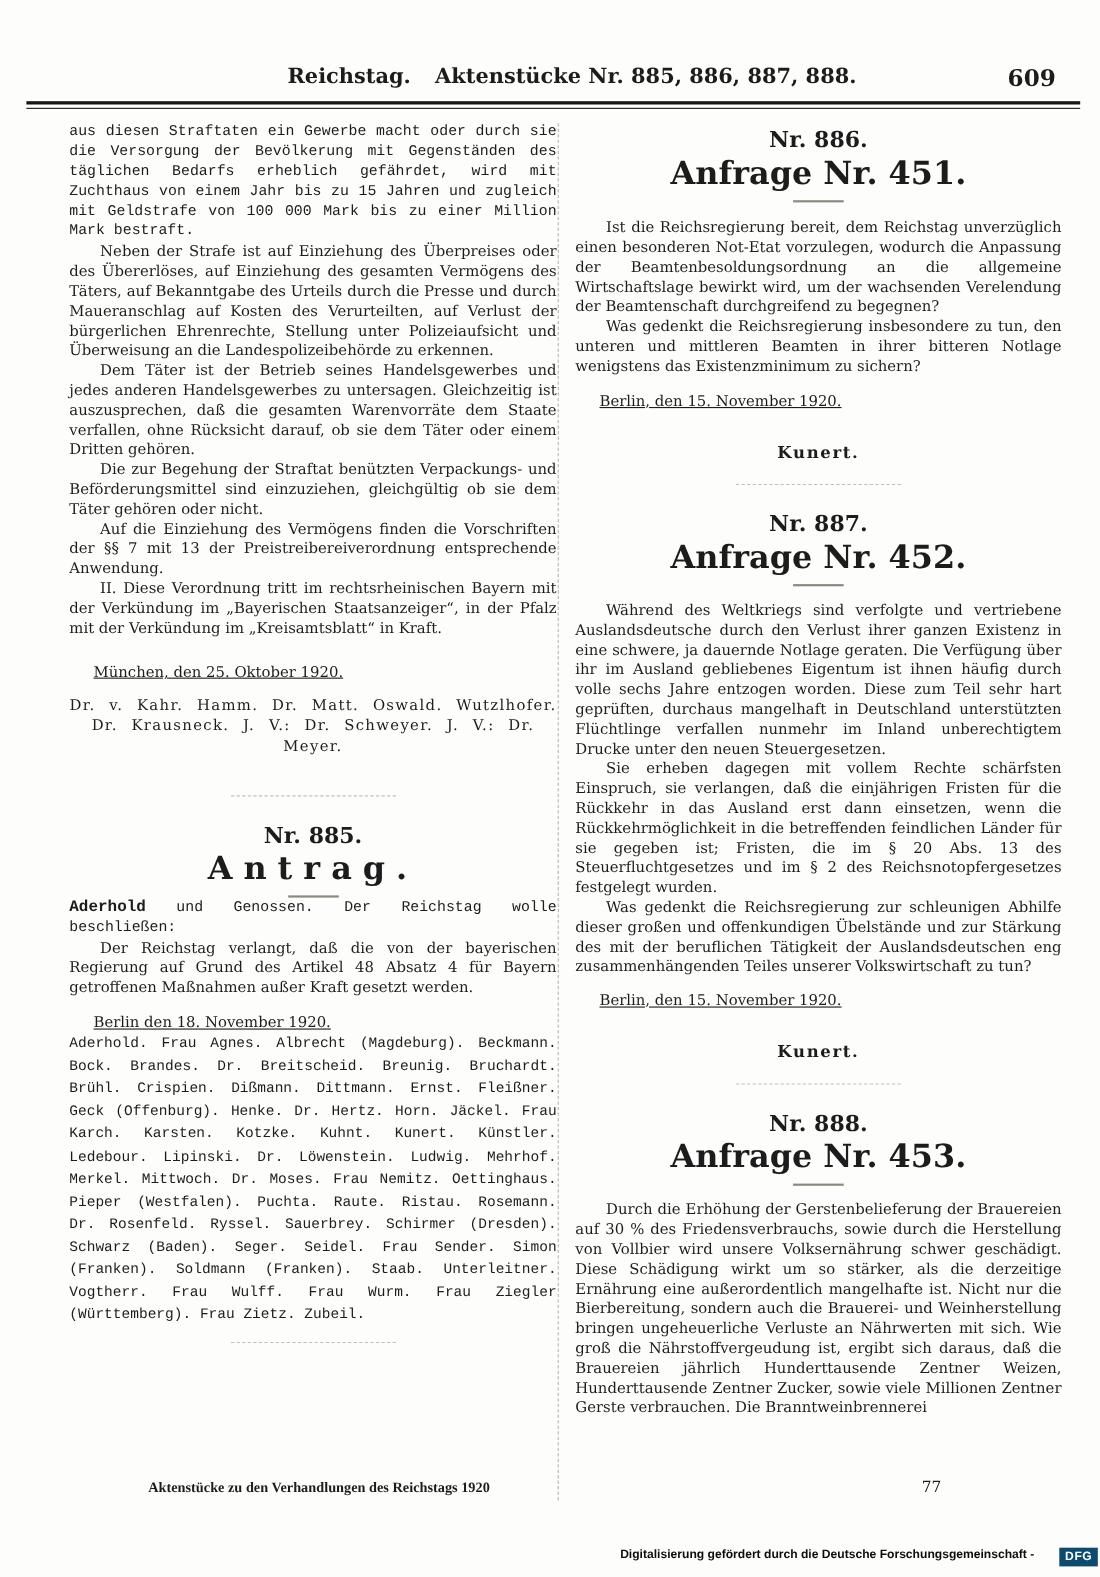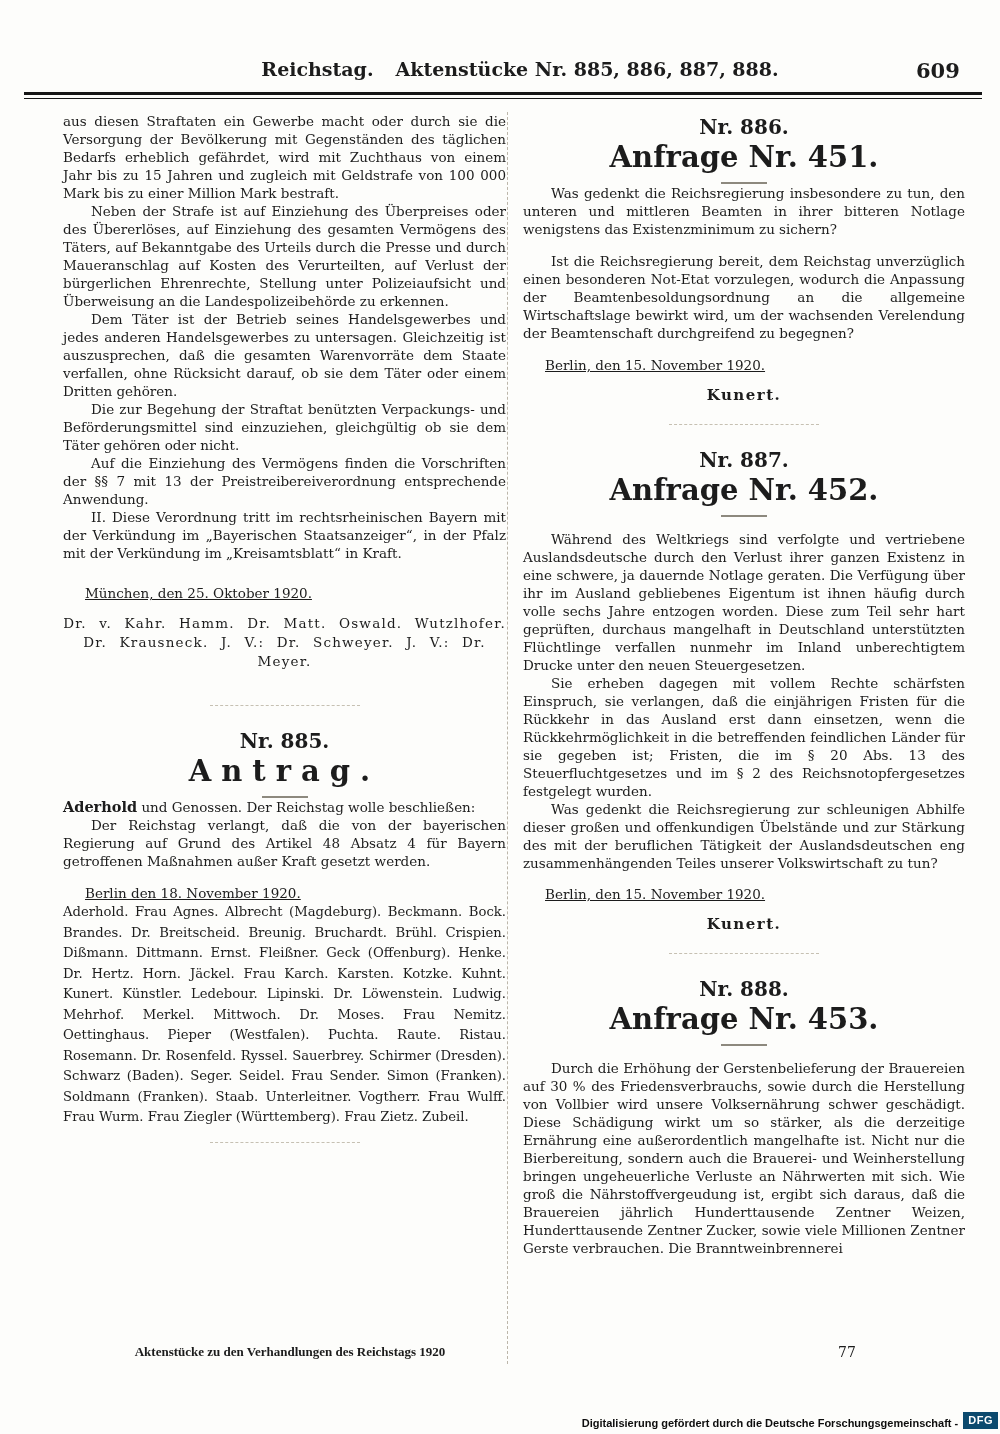--- a/index.html
+++ b/index.html
@@ -26,48 +26,48 @@
     position:absolute;left:507px;top:112px;height:1252px;
     border-left:1px dashed #bcb6aa;
   }
   .col{
     position:absolute;top:112px;text-align:justify;
     font-size:13.5px;line-height:18px;
   }
   .col-left{left:63px;width:443px;}
   .col-right{left:523px;width:442px;}
   p.body{margin:0;text-indent:28px;}
-  p.body.noindent{text-indent:0;}
+  p.body.noindent{text-indent:0;font-family:Liberation Mono, monospace;}
   .date-line{margin:22px 0 0;text-indent:22px;text-align:left;text-decoration:underline;}
   .sig-block{
     margin:12px 0 0;text-align:center;
     letter-spacing:1.2px;word-spacing:7px;line-height:19px;
   }
   .sig-center{
-    margin-top:12px;text-align:center;font-weight:bold;
+    margin-top:28px;text-align:center;font-weight:bold;
     font-size:15px;letter-spacing:1.5px;
   }
   .rule-faint{width:150px;margin:34px auto 0;border:0;border-top:1px dashed #c6c0b2;height:0;}
   .rule-small{width:46px;margin:8px auto 0;border:0;border-top:2px solid #8d897e;height:0;}
   .num-head{margin:26px 0 0;text-align:center;font-size:20px;font-weight:bold;}
   .big-head{margin:4px 0 0;text-align:center;font-size:29px;font-weight:bold;line-height:34px;}
   .antrag{letter-spacing:10px;}
   .sponsor-line{margin:16px 0 0;}
   .sponsor-line b{font-size:14.5px;}
   .motion{margin:6px 0 0 58px;text-indent:22px;}
   .names{margin:18px 0 0;font-size:13.2px;line-height:20.5px;}
   
   .col-footer{
     position:absolute;top:1344px;left:95px;width:390px;
     text-align:center;font-size:13px;font-weight:bold;font-family:Liberation Serif, serif;
   }
   .page-num-bottom{position:absolute;top:1344px;left:838px;font-size:14px;}
   .dfg-bar{
     position:absolute;top:1407px;right:2px;height:22px;
-    display:flex;align-items:flex-end;gap:5px;
+    display:flex;align-items:flex-start;gap:23px;
     font-family:"Liberation Sans",sans-serif;font-size:11px;font-weight:bold;color:#0d0d0d;
   }
   .dfg-logo{
     display:inline-block;background:#0c4a6e;color:#ffffff;
     padding:2px 5px 3px;font-size:11px;font-weight:bold;letter-spacing:.5px;
   }
 </style>
 </head>
 <body>
 
@@ -108,22 +108,22 @@
 
     <hr class="rule-faint" style="margin-top:14px">
   </div>
 
   <div class="col col-right">
 
     <p class="num-head" style="margin-top:6px">Nr. 886.</p>
     <p class="big-head">Anfrage Nr. 451.</p>
     <hr class="rule-small">
 
+    <p class="body" style="margin-top:14px">Ist die Reichsregierung bereit, dem Reichstag unverzüglich einen besonderen Not-Etat vorzulegen, wodurch die Anpassung der Beamtenbesoldungsordnung an die allgemeine Wirtschaftslage bewirkt wird, um der wachsenden Verelendung der Beamtenschaft durchgreifend zu begegnen?</p>
     <p class="body">Was gedenkt die Reichsregierung insbesondere zu tun, den unteren und mittleren Beamten in ihrer bitteren Notlage wenigstens das Existenzminimum zu sichern?</p>
-    <p class="body" style="margin-top:14px">Ist die Reichsregierung bereit, dem Reichstag unverzüglich einen besonderen Not-Etat vorzulegen, wodurch die Anpassung der Beamtenbesoldungsordnung an die allgemeine Wirtschaftslage bewirkt wird, um der wachsenden Verelendung der Beamtenschaft durchgreifend zu begegnen?</p>
 
     <p class="date-line" style="margin-top:14px">Berlin, den 15. November 1920.</p>
     <p class="sig-center">Kunert.</p>
 
     <hr class="rule-faint" style="margin-top:20px">
 
     <p class="num-head">Nr. 887.</p>
     <p class="big-head">Anfrage Nr. 452.</p>
     <hr class="rule-small">
 

